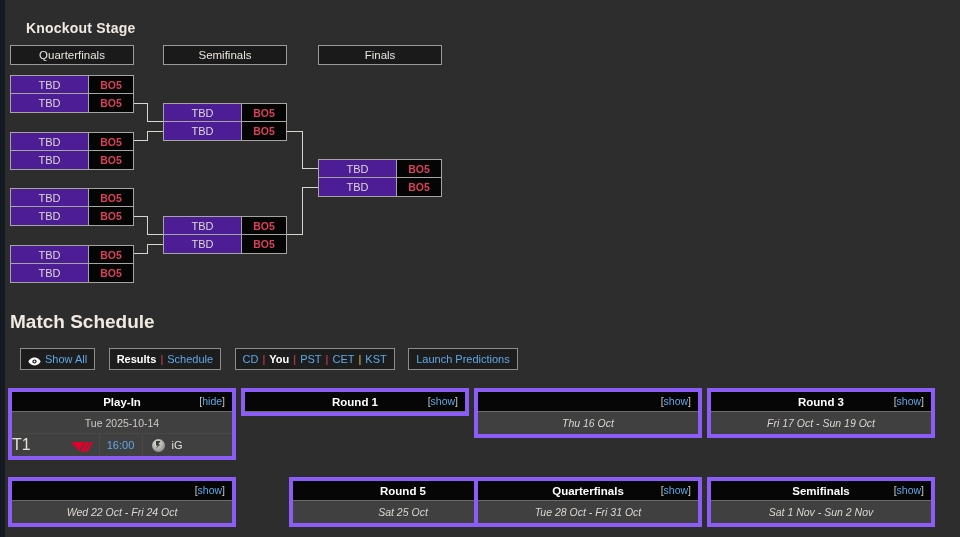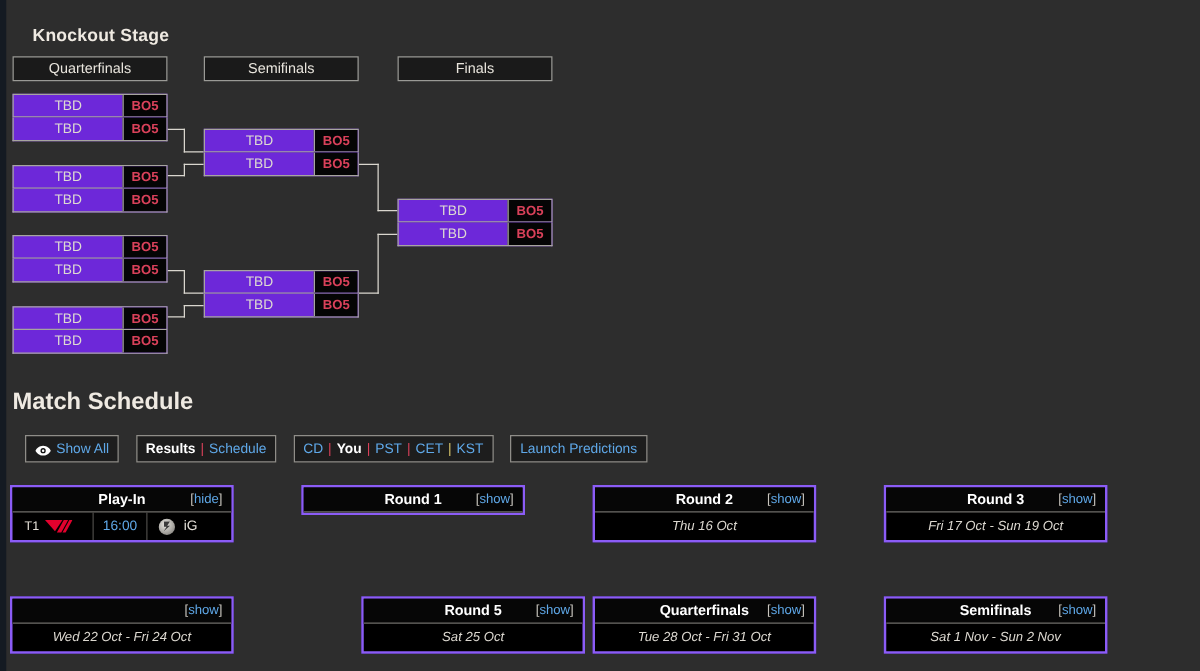--- a/index.html
+++ b/index.html
@@ -32,30 +32,30 @@
   }
   #rh-qf{left:10px;top:45px;width:124px;}
   #rh-sf{left:163px;top:45px;width:124px;}
   #rh-f{left:318px;top:45px;width:124px;}
 
   
   .match{position:absolute;box-sizing:border-box;}
   .mrow{
     display:flex;height:19px;box-sizing:border-box;
     border:1px solid #a7a59f;
-    background:#6d28d9;
+    background:#4c1d95;
   }
   .mrow + .mrow{border-top:none;}
   .mteam{
     flex:1;display:flex;align-items:center;justify-content:center;
     font-size:11px;color:#dedad2;
     box-sizing:border-box;
   }
   .mscore{
-    width:35px;background:#050505;
+    width:45px;background:#050505;
     border-left:1px solid #a7a59f;
     display:flex;align-items:center;justify-content:center;
     font-size:10.5px;font-weight:bold;color:#d9415a;
     box-sizing:border-box;
   }
   
   .qf{width:124px;left:10px;}
   .qf .mteam{}
   .sf{width:124px;left:163px;}
   .fin{width:124px;left:318px;}
@@ -80,23 +80,23 @@
   .tbtn .sep-y{color:#d8c56a;margin:0 4px;}
   .tbtn .act{color:#ffffff;font-weight:bold;}
   .eye{
     display:inline-block;width:13px;height:9px;margin-right:4px;
     position:relative;top:1px;
   }
 
   
   .card{
     position:absolute;box-sizing:border-box;
-    border:2px solid #8b5cf6;
-    background:#000000;
-    width:179px;
+    border:4px solid #8b5cf6;
+    background:#404040;
+    width:228px;
   }
   .card-head{
     height:20px;background:#060606;
     border-bottom:1px solid #6e6c68;
     display:flex;align-items:center;
     position:relative;
     box-sizing:border-box;
   }
   .card-title{
     width:100%;text-align:center;font-size:11.5px;font-weight:bold;color:#ffffff;
@@ -110,22 +110,22 @@
     height:22px;display:flex;align-items:center;justify-content:center;
     font-size:10.5px;color:#dcd8d0;font-style:italic;
     box-sizing:border-box;
   }
   .card-date.plain{font-style:normal;color:#cfcbc3;border-bottom:1px solid #4a4845;}
   .match-row{
     height:22px;display:flex;align-items:stretch;
     box-sizing:border-box;
   }
   .mr-left{
-    flex:1;display:flex;align-items:center;justify-content:center;
-    gap:5px;padding-right:6px;font-size:10px;color:#e4e0d8;
+    flex:1;display:flex;align-items:center;justify-content:space-between;
+    gap:5px;padding-right:6px;font-size:16px;color:#e4e0d8;
   }
   .mr-time{
     width:44px;display:flex;align-items:center;justify-content:center;
     font-size:11px;color:#5fa8e8;
     border-left:1px solid #4a4845;border-right:1px solid #4a4845;
     box-sizing:border-box;
   }
   .mr-right{
     flex:1;display:flex;align-items:center;justify-content:flex-start;
     gap:7px;padding-left:9px;font-size:11px;color:#e4e0d8;
@@ -294,20 +294,21 @@
     <span class="tbtn">
       <span>Launch Predictions</span>
     </span>
   </div>
 
   <div class="card" style="left:8px;top:388px;">
     <div class="card-head">
       <span class="card-title">Play-In</span>
       <span class="card-toggle"><span class="brk">[</span><span>hide</span><span class="brk">]</span></span>
     </div>
+    <div class="card-date plain">Tue 2025-10-14</div>
     <div class="match-row">
       <div class="mr-left">
         <span>T1</span>
         <span class="logo-t1">
           <svg width="22" height="12" viewBox="0 0 22 12">
             <path d="M0 1 L14 1 L8 10 Z" fill="#e2012d"></path>
             <path d="M15 1 L18.5 1 L13 11 L9.5 11 Z" fill="#e2012d"></path>
             <path d="M19.5 1 L22 1 L16.5 11 L14 11 Z" fill="#e2012d"></path>
           </svg>
         </span>
@@ -322,21 +323,20 @@
 
   <div class="card" style="left:241px;top:388px;">
     <div class="card-head">
       <span class="card-title">Round 1</span>
       <span class="card-toggle"><span class="brk">[</span><span>show</span><span class="brk">]</span></span>
     </div>
   </div>
 
   <div class="card" style="left:474px;top:388px;">
     <div class="card-head">
-      <span class="card-title">Round 2</span>
       <span class="card-toggle"><span class="brk">[</span><span>show</span><span class="brk">]</span></span>
     </div>
     <div class="card-date">Thu 16 Oct</div>
   </div>
 
   <div class="card" style="left:707px;top:388px;">
     <div class="card-head">
       <span class="card-title">Round 3</span>
       <span class="card-toggle"><span class="brk">[</span><span>show</span><span class="brk">]</span></span>
     </div>

